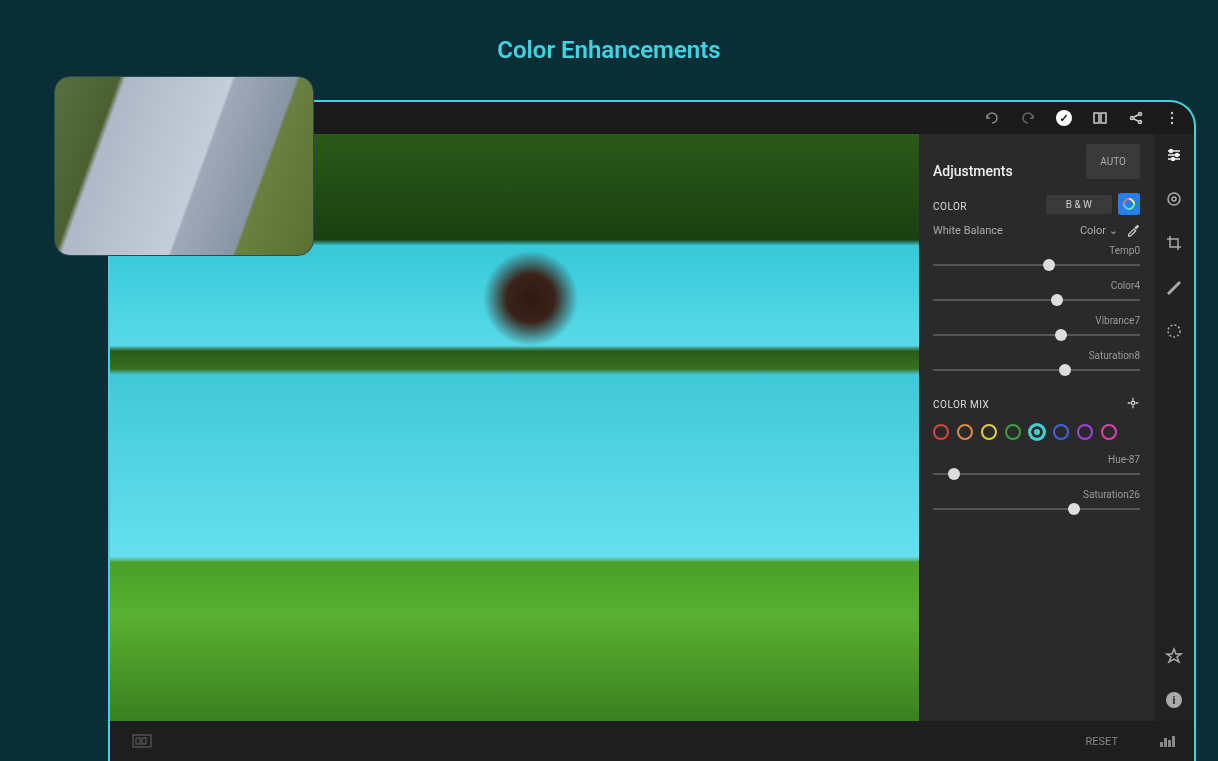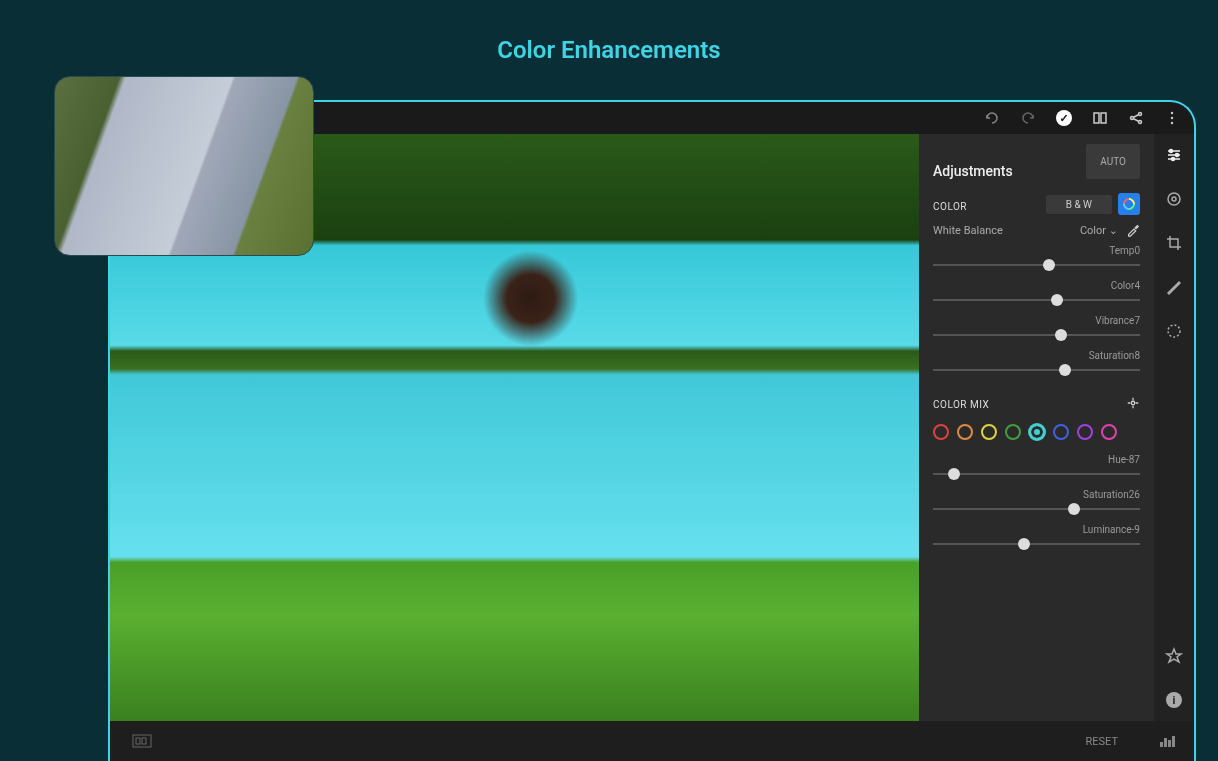--- a/index.html
+++ b/index.html
@@ -209,30 +209,20 @@
       <div class="slider-row">
         <div class="slider-lbl">
             <span>Saturation</span>
             <span>26</span>
           </div>
         <div class="slider-trk">
             <div class="slider-line"></div>
             <div class="slider-knob" style="left:68%"></div>
           </div>
       </div>
-      <div class="slider-row">
-        <div class="slider-lbl">
-            <span>Luminance</span>
-            <span>-9</span>
-          </div>
-        <div class="slider-trk">
-            <div class="slider-line"></div>
-            <div class="slider-knob" style="left:44%"></div>
-          </div>
-      </div>
     </div>
 
     <div class="toolstrip">
       <span class="ti">
           <svg width="18" height="18" viewBox="0 0 18 18" stroke="#eee" fill="none" stroke-width="1.5">
             <path d="M3 5 L15 5 M3 9 L15 9 M3 13 L15 13"></path>
             <circle cx="6" cy="5" r="1.5" fill="#eee"></circle>
             <circle cx="12" cy="9" r="1.5" fill="#eee"></circle>
             <circle cx="8" cy="13" r="1.5" fill="#eee"></circle>
           </svg>

